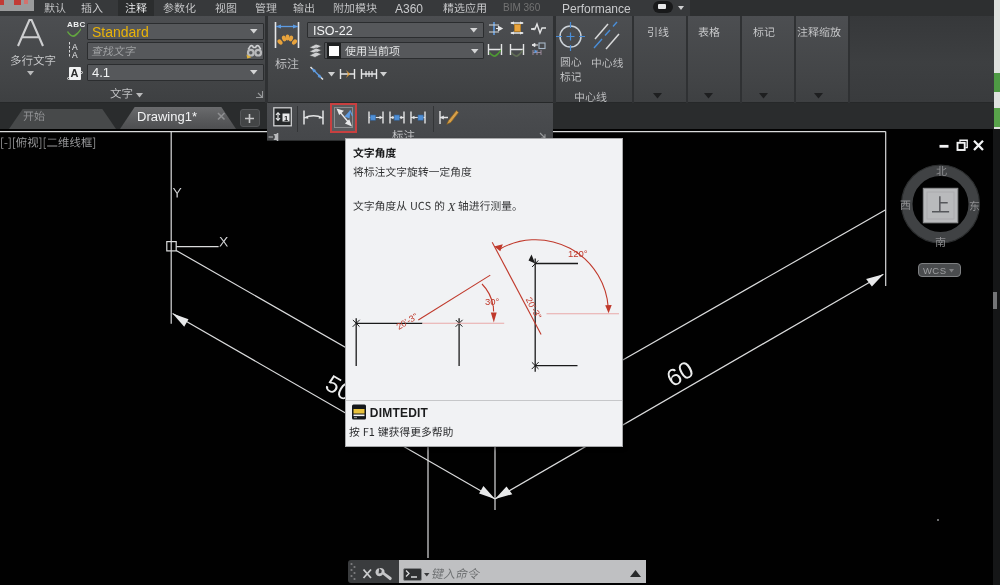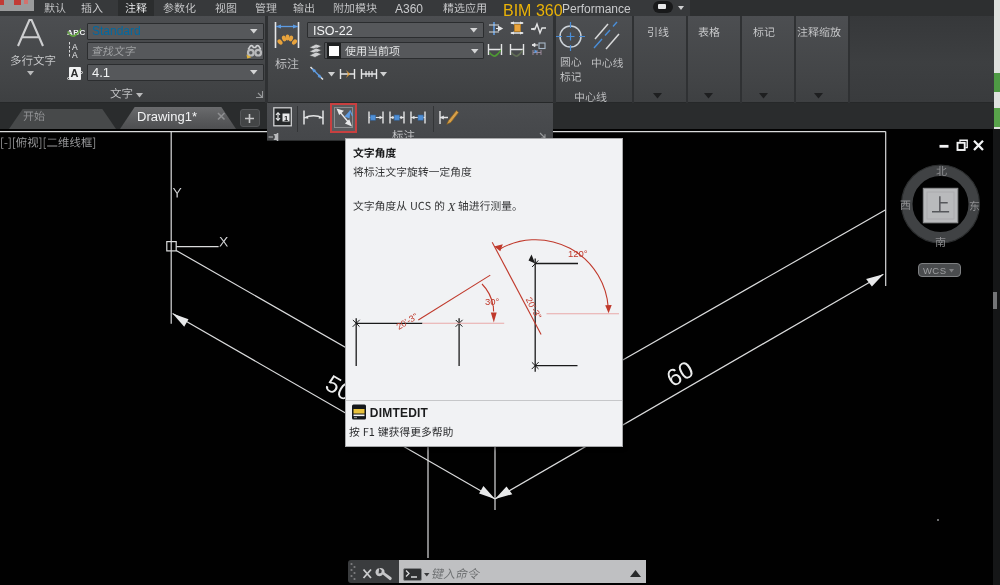--- a/index.html
+++ b/index.html
@@ -39,21 +39,21 @@
 <svg class="t" style="left:333.0px;top:0.1px" width="52" height="18">
       <path transform="translate(0,12.10)" d="M6.3 -4.6C6.7 -3.8 7.2 -2.7 7.4 -2.0L8.1 -2.4C7.9 -3.0 7.4 -4.0 7.0 -4.8ZM8.8 -9.1V-6.7H6.1V-5.9H8.8V-0.2C8.8 0.0 8.8 0.0 8.6 0.1C8.4 0.1 7.9 0.1 7.3 0.0C7.4 0.3 7.5 0.6 7.6 0.9C8.4 0.9 8.9 0.8 9.2 0.7C9.5 0.6 9.6 0.3 9.6 -0.2V-5.9H10.6V-6.7H9.6V-9.1ZM5.7 -9.2C5.2 -7.6 4.4 -6.0 3.5 -5.0C3.7 -4.9 3.9 -4.5 4.0 -4.3C4.3 -4.7 4.6 -5.0 4.8 -5.4V0.8H5.6V-6.8C5.9 -7.5 6.2 -8.3 6.4 -9.0ZM0.9 -8.8V0.9H1.6V-8.0H3.0C2.8 -7.2 2.5 -6.2 2.2 -5.4C2.9 -4.5 3.1 -3.7 3.1 -3.1C3.1 -2.8 3.0 -2.4 2.9 -2.3C2.8 -2.3 2.7 -2.2 2.6 -2.2C2.4 -2.2 2.2 -2.2 2.0 -2.2C2.1 -2.0 2.2 -1.7 2.2 -1.5C2.4 -1.5 2.7 -1.5 2.9 -1.5C3.1 -1.5 3.3 -1.6 3.4 -1.7C3.7 -1.9 3.8 -2.4 3.8 -3.0C3.8 -3.7 3.7 -4.6 2.9 -5.5C3.3 -6.4 3.7 -7.6 3.9 -8.5L3.4 -8.8L3.3 -8.8Z M17.3 -7.9V0.7H18.1V-0.1H20.2V0.6H21.0V-7.9ZM18.1 -0.9V-7.1H20.2V-0.9ZM13.1 -9.1 13.1 -7.1H11.6V-6.3H13.1C13.0 -3.6 12.7 -1.1 11.3 0.3C11.5 0.5 11.8 0.7 11.9 0.9C13.4 -0.7 13.8 -3.4 13.9 -6.3H15.6C15.5 -2.1 15.4 -0.6 15.2 -0.3C15.1 -0.1 15.0 -0.1 14.8 -0.1C14.6 -0.1 14.1 -0.1 13.6 -0.2C13.8 0.1 13.8 0.4 13.8 0.7C14.3 0.7 14.8 0.7 15.2 0.7C15.5 0.6 15.7 0.5 15.9 0.2C16.2 -0.2 16.3 -1.8 16.4 -6.7C16.4 -6.9 16.4 -7.1 16.4 -7.1H13.9L14.0 -9.1Z M27.2 -4.6H31.0V-3.8H27.2ZM27.2 -6.0H31.0V-5.2H27.2ZM30.1 -9.2V-8.3H28.4V-9.2H27.6V-8.3H26.0V-7.6H27.6V-6.8H28.4V-7.6H30.1V-6.8H30.9V-7.6H32.4V-8.3H30.9V-9.2ZM26.4 -6.6V-3.2H28.7C28.6 -2.8 28.6 -2.6 28.5 -2.3H25.7V-1.6H28.3C27.8 -0.7 27.0 -0.1 25.4 0.2C25.6 0.4 25.8 0.7 25.9 0.9C27.8 0.4 28.7 -0.4 29.1 -1.5C29.7 -0.3 30.7 0.5 32.1 0.9C32.2 0.7 32.5 0.4 32.6 0.2C31.4 -0.1 30.4 -0.7 29.9 -1.6H32.4V-2.3H29.3C29.4 -2.6 29.4 -2.9 29.5 -3.2H31.8V-6.6ZM23.9 -9.2V-7.1H22.6V-6.3H23.9V-6.3C23.6 -4.8 23.0 -3.1 22.4 -2.2C22.5 -2.0 22.7 -1.6 22.8 -1.4C23.2 -2.0 23.6 -3.0 23.9 -4.1V0.9H24.7V-4.8C25.0 -4.2 25.4 -3.5 25.5 -3.1L26.0 -3.7C25.8 -4.1 25.0 -5.5 24.7 -5.9V-6.3H25.9V-7.1H24.7V-9.2Z M41.9 -4.2H40.2C40.2 -4.6 40.2 -5.0 40.2 -5.4V-6.6H41.9ZM39.4 -9.1V-7.4H37.4V-6.6H39.4V-5.4C39.4 -5.0 39.4 -4.6 39.4 -4.2H37.1V-3.4H39.2C39.0 -2.0 38.2 -0.7 36.2 0.3C36.4 0.4 36.6 0.7 36.7 0.9C38.8 -0.1 39.7 -1.5 40.0 -3.0C40.6 -1.2 41.6 0.2 43.1 0.9C43.2 0.7 43.5 0.3 43.6 0.2C42.2 -0.4 41.2 -1.7 40.7 -3.4H43.5V-4.2H42.7V-7.4H40.2V-9.1ZM33.4 -1.8 33.7 -1.0C34.7 -1.4 35.9 -1.9 37.1 -2.5L36.9 -3.2L35.7 -2.7V-5.8H36.9V-6.6H35.7V-9.1H34.9V-6.6H33.6V-5.8H34.9V-2.4C34.3 -2.2 33.8 -1.9 33.4 -1.8Z" fill="#c9cacc"></path>
     </svg>
 <svg class="t" style="left:443.0px;top:0.1px" width="52" height="18">
       <path transform="translate(0,12.10)" d="M0.6 -8.4C0.8 -7.6 1.1 -6.6 1.2 -6.0L1.8 -6.1C1.7 -6.8 1.4 -7.8 1.1 -8.5ZM3.6 -8.6C3.5 -7.8 3.1 -6.8 2.9 -6.1L3.4 -5.9C3.7 -6.6 4.0 -7.6 4.3 -8.4ZM0.5 -5.5V-4.8H1.9C1.5 -3.6 0.9 -2.1 0.3 -1.3C0.5 -1.1 0.7 -0.7 0.8 -0.5C1.2 -1.1 1.6 -2.2 2.0 -3.2V0.9H2.8V-3.5C3.1 -2.9 3.5 -2.2 3.6 -1.8L4.2 -2.5C4.0 -2.8 3.0 -4.2 2.8 -4.5V-4.8H4.0V-5.5H2.8V-9.2H2.0V-5.5ZM7.0 -9.2V-8.3H4.7V-7.7H7.0V-7.0H5.0V-6.4H7.0V-5.7H4.4V-5.0H10.6V-5.7H7.8V-6.4H10.0V-7.0H7.8V-7.7H10.3V-8.3H7.8V-9.2ZM9.1 -3.8V-2.9H5.9V-3.8ZM5.1 -4.4V0.9H5.9V-0.9H9.1V0.0C9.1 0.1 9.0 0.2 8.9 0.2C8.7 0.2 8.3 0.2 7.8 0.2C7.9 0.4 8.0 0.7 8.0 0.9C8.7 0.9 9.2 0.9 9.5 0.7C9.7 0.6 9.8 0.4 9.8 0.0V-4.4ZM5.9 -2.3H9.1V-1.5H5.9Z M11.7 -8.4C12.3 -7.9 13.1 -7.1 13.4 -6.6L14.1 -7.1C13.7 -7.6 12.9 -8.4 12.3 -8.9ZM15.9 -8.9C15.6 -7.9 15.2 -7.0 14.6 -6.3C14.8 -6.2 15.1 -6.0 15.3 -5.9C15.5 -6.2 15.8 -6.6 16.0 -7.0H17.6V-5.4H14.5V-4.7H16.5C16.3 -3.2 15.9 -2.2 14.2 -1.6C14.4 -1.4 14.6 -1.1 14.7 -0.9C16.6 -1.6 17.1 -2.9 17.3 -4.7H18.5V-2.1C18.5 -1.3 18.7 -1.0 19.5 -1.0C19.6 -1.0 20.4 -1.0 20.6 -1.0C21.3 -1.0 21.5 -1.4 21.5 -2.8C21.3 -2.8 21.0 -2.9 20.8 -3.1C20.8 -1.9 20.7 -1.8 20.5 -1.8C20.3 -1.8 19.7 -1.8 19.6 -1.8C19.3 -1.8 19.3 -1.8 19.3 -2.1V-4.7H21.5V-5.4H18.5V-7.0H21.0V-7.7H18.5V-9.2H17.6V-7.7H16.3C16.5 -8.0 16.6 -8.4 16.7 -8.7ZM13.8 -5.0H11.6V-4.2H13.0V-0.9C12.5 -0.7 12.0 -0.3 11.5 0.2L12.0 0.9C12.7 0.2 13.3 -0.4 13.7 -0.4C13.9 -0.4 14.3 -0.1 14.7 0.2C15.4 0.6 16.3 0.7 17.6 0.7C18.7 0.7 20.5 0.7 21.4 0.6C21.4 0.4 21.5 -0.0 21.6 -0.2C20.5 -0.1 18.9 -0.0 17.6 -0.0C16.4 -0.0 15.5 -0.1 14.8 -0.5C14.3 -0.8 14.1 -1.1 13.8 -1.1Z M24.9 -5.4C25.4 -4.2 25.9 -2.6 26.1 -1.6L26.9 -1.9C26.6 -2.9 26.1 -4.5 25.6 -5.7ZM27.3 -6.0C27.6 -4.8 28.1 -3.2 28.2 -2.2L29.0 -2.5C28.8 -3.5 28.4 -5.0 28.0 -6.2ZM27.1 -9.1C27.4 -8.7 27.6 -8.2 27.7 -7.8H23.3V-4.8C23.3 -3.3 23.3 -1.1 22.4 0.5C22.6 0.6 23.0 0.8 23.1 1.0C24.0 -0.7 24.2 -3.1 24.2 -4.8V-7.0H32.4V-7.8H28.7C28.5 -8.2 28.2 -8.8 28.0 -9.3ZM24.3 -0.4V0.4H32.5V-0.4H29.5C30.5 -2.1 31.4 -4.1 31.9 -6.0L31.0 -6.3C30.6 -4.4 29.7 -2.1 28.7 -0.4Z M34.7 -8.5V-4.5C34.7 -2.9 34.6 -1.0 33.4 0.4C33.5 0.5 33.9 0.8 34.0 0.9C34.8 0.0 35.2 -1.3 35.4 -2.5H38.1V0.8H39.0V-2.5H41.9V-0.2C41.9 -0.0 41.9 0.0 41.6 0.0C41.4 0.0 40.7 0.1 39.9 0.0C40.0 0.2 40.2 0.6 40.2 0.8C41.2 0.8 41.9 0.8 42.3 0.7C42.6 0.5 42.8 0.3 42.8 -0.2V-8.5ZM35.5 -7.7H38.1V-5.9H35.5ZM41.9 -7.7V-5.9H39.0V-7.7ZM35.5 -5.1H38.1V-3.3H35.5C35.5 -3.7 35.5 -4.1 35.5 -4.5ZM41.9 -5.1V-3.3H39.0V-5.1Z" fill="#c9cacc"></path>
     </svg>
 <svg class="t" style="left:125.0px;top:0.1px" width="30" height="18">
       <path transform="translate(0,12.10)" d="M1.0 -8.5C1.7 -8.2 2.7 -7.6 3.1 -7.3L3.6 -8.0C3.1 -8.3 2.2 -8.8 1.5 -9.1ZM0.5 -5.5C1.2 -5.1 2.1 -4.6 2.5 -4.3L3.0 -5.0C2.5 -5.3 1.6 -5.8 0.9 -6.1ZM0.8 0.2 1.5 0.8C2.1 -0.3 2.9 -1.6 3.5 -2.8L2.9 -3.4C2.2 -2.1 1.4 -0.6 0.8 0.2ZM6.0 -9.0C6.4 -8.4 6.8 -7.7 6.9 -7.2L7.7 -7.5C7.6 -8.0 7.2 -8.7 6.8 -9.3ZM3.7 -7.1V-6.4H6.6V-3.9H4.1V-3.1H6.6V-0.3H3.3V0.5H10.6V-0.3H7.4V-3.1H9.9V-3.9H7.4V-6.4H10.3V-7.1Z M11.7 -7.3C12.0 -6.8 12.3 -6.2 12.4 -5.7L13.0 -6.0C12.9 -6.4 12.6 -7.1 12.2 -7.5ZM15.2 -7.6C15.0 -7.2 14.7 -6.4 14.4 -6.0L14.9 -5.8C15.2 -6.2 15.6 -6.9 15.8 -7.4ZM16.1 -8.7V-7.9H16.6C17.0 -7.2 17.5 -6.5 18.1 -6.0C17.3 -5.5 16.4 -5.1 15.6 -4.8V-5.3H14.1V-8.2C14.7 -8.2 15.3 -8.4 15.8 -8.5L15.3 -9.1C14.4 -8.9 12.8 -8.7 11.5 -8.5C11.5 -8.4 11.6 -8.1 11.7 -7.9C12.2 -8.0 12.8 -8.0 13.4 -8.1V-5.3H11.6V-4.6H13.2C12.8 -3.5 12.0 -2.2 11.4 -1.5C11.5 -1.3 11.7 -1.0 11.8 -0.7C12.3 -1.4 12.9 -2.4 13.4 -3.4V0.9H14.1V-3.6C14.5 -3.1 15.0 -2.5 15.2 -2.2L15.8 -2.8C15.5 -3.0 14.5 -4.1 14.1 -4.4V-4.6H15.6V-4.8C15.7 -4.6 15.9 -4.4 16.0 -4.2C16.9 -4.5 17.8 -4.9 18.6 -5.5C19.4 -4.9 20.3 -4.4 21.3 -4.2C21.4 -4.4 21.6 -4.7 21.7 -4.9C20.8 -5.1 20.0 -5.4 19.3 -5.9C20.1 -6.6 20.9 -7.4 21.4 -8.4L20.9 -8.7L20.7 -8.7ZM20.2 -7.9C19.8 -7.3 19.3 -6.8 18.7 -6.4C18.1 -6.8 17.7 -7.3 17.3 -7.9ZM18.2 -4.5V-3.5H16.2V-2.8H18.2V-1.6H15.8V-0.9H18.2V0.9H19.0V-0.9H21.5V-1.6H19.0V-2.8H21.0V-3.5H19.0V-4.5Z" fill="#f2f3f4"></path>
     </svg>
 <div class="lt" style="left:395px;top:2px;font-size:12px;color:#c9cacc">A360</div>
-<div class="lt" style="left:503px;top:2px;font-size:16px;color:#eab308">BIM 360</div>
+<div class="lt" style="left:503px;top:2px;font-size:10px;color:#737373">BIM 360</div>
 <div class="lt" style="left:562px;top:2px;font-size:12px;color:#c9cacc">Performance</div>
 <div class="abs" style="left:653px;top:1px;width:20px;height:12px;background:#191a1b;border-radius:6px"></div>
 <div class="abs" style="left:658px;top:4px;width:8px;height:5px;background:#e8e9ea;border-radius:1px"></div>
 <svg class="t" style="left:678px;top:5px" width="10" height="8">
       <path d="M0 1 L6 1 L3 5 Z" fill="#cfd0d1"></path>
     </svg>
 <div class="abs" style="left:0;top:16px;width:1000px;height:87px;background:linear-gradient(#36383a,#3d3f41 55%,#393b3d);border-bottom:1px solid #262829"></div>
 <div class="abs" style="left:0px;top:16px;width:265px;height:86px;background:linear-gradient(#4c4e51,#434547 70%,#3e4042)"></div>
 <div class="abs" style="left:268px;top:16px;width:285px;height:86px;background:linear-gradient(#4c4e51,#434547 70%,#3e4042)"></div>
 <div class="abs" style="left:556px;top:16px;width:76px;height:86px;background:linear-gradient(#4c4e51,#434547 70%,#3e4042)"></div>
@@ -63,35 +63,35 @@
 <div class="abs" style="left:796px;top:16px;width:52px;height:86px;background:linear-gradient(#4c4e51,#434547 70%,#3e4042)"></div>
 <svg class="t" style="left:16.5px;top:18.5px" width="28" height="28">
       <path d="M1 27 L12.4 1 L14.6 1 L26 27 M5.2 18.3 H21.8" stroke="#cdced0" stroke-width="2.1" fill="none"></path>
     </svg>
 <svg class="t" style="left:9.5px;top:51.9px" width="54" height="19">
       <path transform="translate(0,12.65)" d="M5.2 -9.7C4.5 -8.7 3.1 -7.6 1.3 -6.8C1.5 -6.7 1.7 -6.4 1.9 -6.2C2.9 -6.7 3.8 -7.3 4.6 -7.9H7.8C7.2 -7.2 6.4 -6.5 5.5 -6.0C5.1 -6.4 4.5 -6.8 4.1 -7.0L3.4 -6.6C3.9 -6.3 4.4 -6.0 4.8 -5.6C3.5 -5.0 2.2 -4.6 0.9 -4.4C1.0 -4.2 1.2 -3.8 1.3 -3.6C4.3 -4.2 7.7 -5.8 9.2 -8.3L8.6 -8.7L8.4 -8.7H5.4C5.7 -8.9 6.0 -9.2 6.2 -9.5ZM7.1 -5.7C6.3 -4.5 4.6 -3.3 2.3 -2.4C2.5 -2.3 2.7 -2.0 2.8 -1.8C4.3 -2.3 5.5 -3.0 6.4 -3.8H9.6C9.0 -2.9 8.2 -2.2 7.2 -1.6C6.8 -2.0 6.2 -2.5 5.8 -2.8L5.0 -2.4C5.5 -2.0 6.0 -1.6 6.4 -1.2C4.8 -0.5 2.8 -0.1 0.9 0.1C1.0 0.3 1.2 0.7 1.2 0.9C5.3 0.5 9.2 -0.9 10.9 -4.3L10.3 -4.6L10.1 -4.6H7.3C7.6 -4.9 7.8 -5.2 8.1 -5.5Z M16.5 -9.0V-8.1H22.2V-9.0ZM14.6 -9.7C14.0 -8.8 12.9 -7.8 11.9 -7.2C12.1 -7.0 12.3 -6.7 12.4 -6.5C13.4 -7.2 14.6 -8.3 15.4 -9.3ZM16.0 -5.8V-5.0H19.9V-0.2C19.9 -0.0 19.8 0.0 19.6 0.1C19.4 0.1 18.6 0.1 17.8 0.0C17.9 0.3 18.0 0.6 18.1 0.9C19.2 0.9 19.8 0.9 20.2 0.8C20.6 0.6 20.7 0.3 20.7 -0.2V-5.0H22.5V-5.8ZM15.0 -7.2C14.2 -5.9 13.0 -4.6 11.8 -3.7C12.0 -3.5 12.3 -3.2 12.4 -3.0C12.8 -3.3 13.3 -3.7 13.7 -4.2V1.0H14.6V-5.1C15.0 -5.7 15.5 -6.3 15.8 -6.9Z M27.9 -9.5C28.2 -8.9 28.6 -8.1 28.7 -7.7L29.7 -8.0C29.5 -8.4 29.1 -9.2 28.8 -9.7ZM23.6 -7.6V-6.8H25.4C26.0 -5.0 27.0 -3.5 28.1 -2.3C26.9 -1.2 25.3 -0.5 23.4 0.1C23.6 0.3 23.9 0.7 24.0 0.9C25.9 0.3 27.5 -0.6 28.8 -1.7C30.1 -0.5 31.6 0.3 33.5 0.8C33.7 0.6 33.9 0.2 34.1 0.0C32.3 -0.4 30.7 -1.2 29.4 -2.3C30.6 -3.5 31.5 -5.0 32.2 -6.8H34.0V-7.6ZM28.8 -2.9C27.7 -4.0 26.9 -5.3 26.3 -6.8H31.2C30.6 -5.2 29.8 -4.0 28.8 -2.9Z M39.8 -4.2V-3.4H35.3V-2.6H39.8V-0.2C39.8 0.0 39.7 0.1 39.5 0.1C39.3 0.1 38.6 0.1 37.8 0.0C38.0 0.3 38.1 0.7 38.2 0.9C39.1 0.9 39.8 0.9 40.2 0.8C40.6 0.6 40.7 0.4 40.7 -0.1V-2.6H45.2V-3.4H40.7V-3.9C41.7 -4.4 42.7 -5.2 43.5 -5.9L42.9 -6.4L42.7 -6.3H37.2V-5.5H41.8C41.2 -5.0 40.5 -4.5 39.8 -4.2ZM39.4 -9.5C39.6 -9.2 39.8 -8.8 40.0 -8.5H35.4V-6.1H36.3V-7.6H44.2V-6.1H45.1V-8.5H41.0C40.8 -8.8 40.5 -9.4 40.2 -9.7Z" fill="#c9cacc"></path>
     </svg>
 <svg class="t" style="left:27px;top:71px" width="12" height="7">
       <path d="M0 0 L7 0 L3.5 4.5 Z" fill="#b9babb"></path>
     </svg>
-<div class="lt" style="left:67px;top:28px;font-size:8px;font-weight:bold;color:#f0f1f2;letter-spacing:.5px">ABC</div>
+<div class="lt" style="left:67px;top:20px;font-size:8px;font-weight:bold;color:#f0f1f2;letter-spacing:.5px">ABC</div>
 <svg class="t" style="left:67px;top:27px" width="16" height="10">
       <path d="M1 4 Q4 9 7 8 Q11 6 14 1 L14 3 Q10 9 7 10 Q3 10 0 5 Z" fill="#63a540"></path>
     </svg>
 <svg class="t" style="left:68px;top:42px" width="14" height="17">
       <path d="M1.5 0 V16" stroke="#d8d9da" stroke-width="1" stroke-dasharray="2.5 1.5" fill="none"></path>
       <text x="4" y="8" font-family="Liberation Sans" font-size="8.5" fill="#e8e9ea">A</text>
       <text x="4" y="16" font-family="Liberation Sans" font-size="8.5" fill="#e8e9ea">A</text>
     </svg>
 <div class="abs" style="left:68.5px;top:66.5px;width:12px;height:13px;background:#f0f1f2;border-radius:1px"></div>
 <div class="lt" style="left:70.5px;top:67px;font-size:11px;font-weight:bold;color:#2a2b2c">A</div>
 <div class="abs" style="left:66.5px;top:77px;width:3px;height:3px;border:1px solid #e0e0e0;border-radius:50%"></div>
 <div class="abs" style="left:79.5px;top:71px;width:3px;height:3px;border:1px solid #e0e0e0;border-radius:50%"></div>
 <div class="abs" style="left:86.5px;top:22.5px;width:177px;height:17px;background:#56585b;border:1px solid #2b2d2f;border-radius:1px"></div>
-<div class="lt" style="left:92px;top:24px;font-size:12px;color:#0369a1">Standard</div>
+<div class="lt" style="left:92px;top:24px;font-size:14px;color:#eab308">Standard</div>
 <svg class="t" style="left:250px;top:28.5px" width="10" height="7">
       <path d="M0 0 L7.5 0 L3.75 4.5 Z" fill="#d4d5d6"></path>
     </svg>
 <div class="abs" style="left:86.5px;top:42px;width:177px;height:18px;background:#56585b;border:1px solid #2b2d2f;border-radius:1px"></div>
 <svg class="t" style="left:91.0px;top:43.4px" width="52" height="18">
       <path transform="translate(0,12.10)" d="M3.7 -2.4H8.2L8.0 -1.5H3.6ZM4.1 -3.9H8.5L8.3 -3.0H3.9ZM3.4 -4.5 2.6 -0.9H8.7L9.5 -4.5ZM0.9 -0.2 0.7 0.5H10.1L10.3 -0.2ZM7.0 -9.2 6.7 -7.8H2.3L2.1 -7.1H5.7C4.5 -6.1 2.8 -5.1 1.4 -4.7C1.5 -4.5 1.7 -4.2 1.8 -4.0C3.4 -4.6 5.3 -5.8 6.5 -7.1L6.1 -4.8H6.9L7.4 -7.1C8.1 -5.8 9.5 -4.7 10.9 -4.1C11.1 -4.3 11.4 -4.6 11.6 -4.8C10.3 -5.2 9.0 -6.1 8.3 -7.1H11.9L12.0 -7.8H7.5L7.8 -9.2Z M20.2 -8.6C20.7 -8.1 21.2 -7.4 21.4 -6.9L22.1 -7.4C21.9 -7.9 21.4 -8.5 20.9 -9.0ZM15.0 -9.2 14.6 -7.0H13.0L12.8 -6.2H14.4L13.9 -3.9C13.2 -3.7 12.6 -3.5 12.1 -3.4L12.2 -2.6L13.7 -3.0L13.1 -0.2C13.1 -0.0 13.0 0.0 12.9 0.0C12.7 0.0 12.2 0.1 11.7 0.0C11.8 0.2 11.8 0.6 11.8 0.8C12.6 0.8 13.0 0.8 13.3 0.6C13.7 0.5 13.8 0.3 13.9 -0.2L14.6 -3.3L16.1 -3.7L16.2 -4.5L14.7 -4.1L15.2 -6.2H16.5L16.7 -7.0H15.4L15.8 -9.2ZM21.2 -5.1C20.6 -4.3 19.9 -3.5 19.1 -2.7C19.0 -3.5 19.1 -4.5 19.1 -5.6L22.6 -6.0L22.7 -6.7L19.2 -6.4C19.3 -7.3 19.4 -8.2 19.6 -9.2H18.8C18.6 -8.2 18.5 -7.2 18.4 -6.3L16.6 -6.1L16.6 -5.3L18.3 -5.5C18.2 -4.2 18.2 -3.0 18.3 -2.0C17.3 -1.2 16.2 -0.5 15.1 -0.1C15.3 0.0 15.5 0.3 15.6 0.5C16.5 0.1 17.5 -0.5 18.4 -1.2C18.7 0.0 19.3 0.7 20.3 0.8C20.8 0.9 21.4 0.3 22.0 -1.5C21.8 -1.6 21.5 -1.8 21.4 -1.9C21.0 -0.7 20.7 -0.1 20.4 -0.1C19.8 -0.2 19.4 -0.8 19.2 -1.8C20.2 -2.7 21.1 -3.7 21.8 -4.7Z M28.6 -9.1C28.8 -8.5 29.0 -7.8 29.0 -7.3L30.0 -7.6C29.9 -8.1 29.7 -8.8 29.5 -9.3ZM24.1 -7.3 23.9 -6.5H25.6C25.9 -4.8 26.5 -3.4 27.4 -2.2C26.0 -1.2 24.3 -0.4 22.4 0.1C22.5 0.3 22.7 0.7 22.7 0.9C24.7 0.3 26.4 -0.5 27.9 -1.6C28.9 -0.5 30.2 0.3 31.9 0.8C32.1 0.6 32.4 0.2 32.6 0.0C31.0 -0.4 29.6 -1.2 28.6 -2.2C30.0 -3.3 31.1 -4.8 32.1 -6.5H33.9L34.0 -7.3ZM28.1 -2.8C27.3 -3.8 26.8 -5.1 26.5 -6.5H31.2C30.3 -5.0 29.3 -3.8 28.1 -2.8Z M38.9 -4.0 38.8 -3.3H34.5L34.3 -2.5H38.6L38.1 -0.2C38.1 0.0 38.0 0.1 37.8 0.1C37.6 0.1 36.9 0.1 36.1 0.0C36.2 0.3 36.3 0.6 36.3 0.9C37.3 0.9 37.8 0.9 38.3 0.7C38.7 0.6 38.9 0.4 39.0 -0.1L39.5 -2.5H43.8L43.9 -3.3H39.6L39.7 -3.7C40.8 -4.2 41.9 -5.0 42.8 -5.7L42.3 -6.1L42.1 -6.1H36.8L36.7 -5.3H41.1C40.4 -4.8 39.6 -4.3 38.9 -4.0ZM39.6 -9.1C39.7 -8.8 39.8 -8.4 39.9 -8.1H35.6L35.1 -5.8H35.9L36.2 -7.3H43.8L43.5 -5.8H44.3L44.8 -8.1H40.9C40.8 -8.5 40.6 -9.0 40.4 -9.3Z" fill="#9fa1a3"></path>
     </svg>
 <svg class="t" style="left:246px;top:44px" width="18" height="15">
       <path d="M2.2 5.5 L4.2 2.2 Q5.5 1 6.8 2.2 L7.3 3.5 L9.7 3.5 L10.2 2.2 Q11.5 1 12.8 2.2 L14.8 5.5" stroke="#cfd0d2" stroke-width="1.6" fill="none"></path>
       <circle cx="4.8" cy="8.7" r="3.9" fill="#b9babc"></circle>

